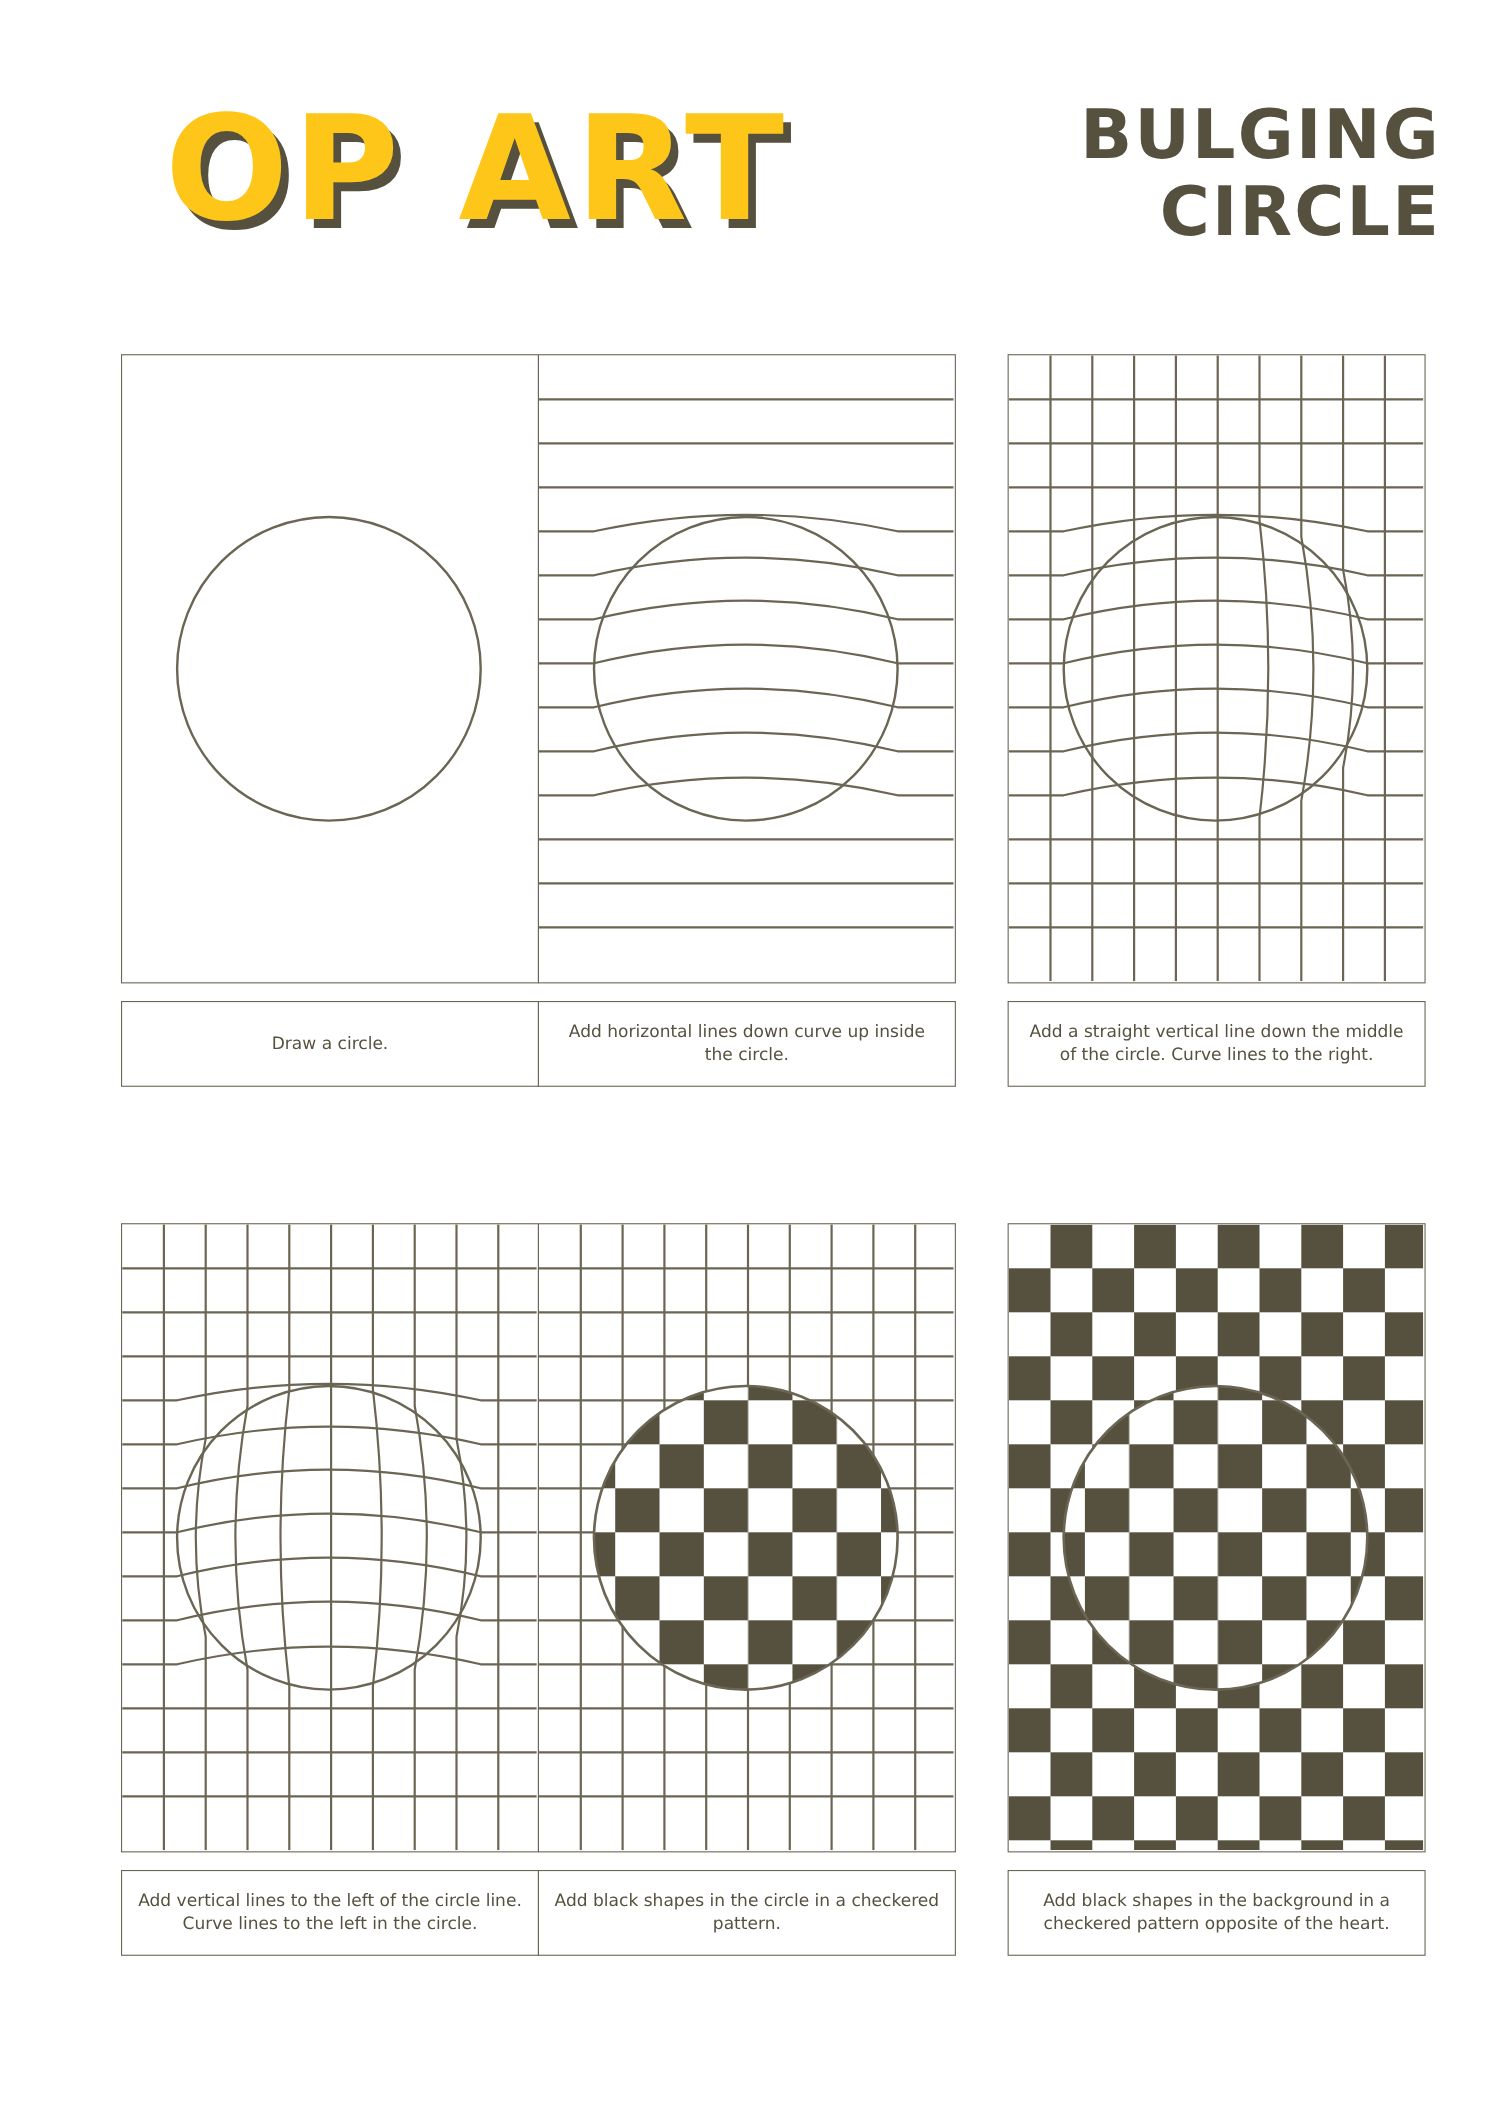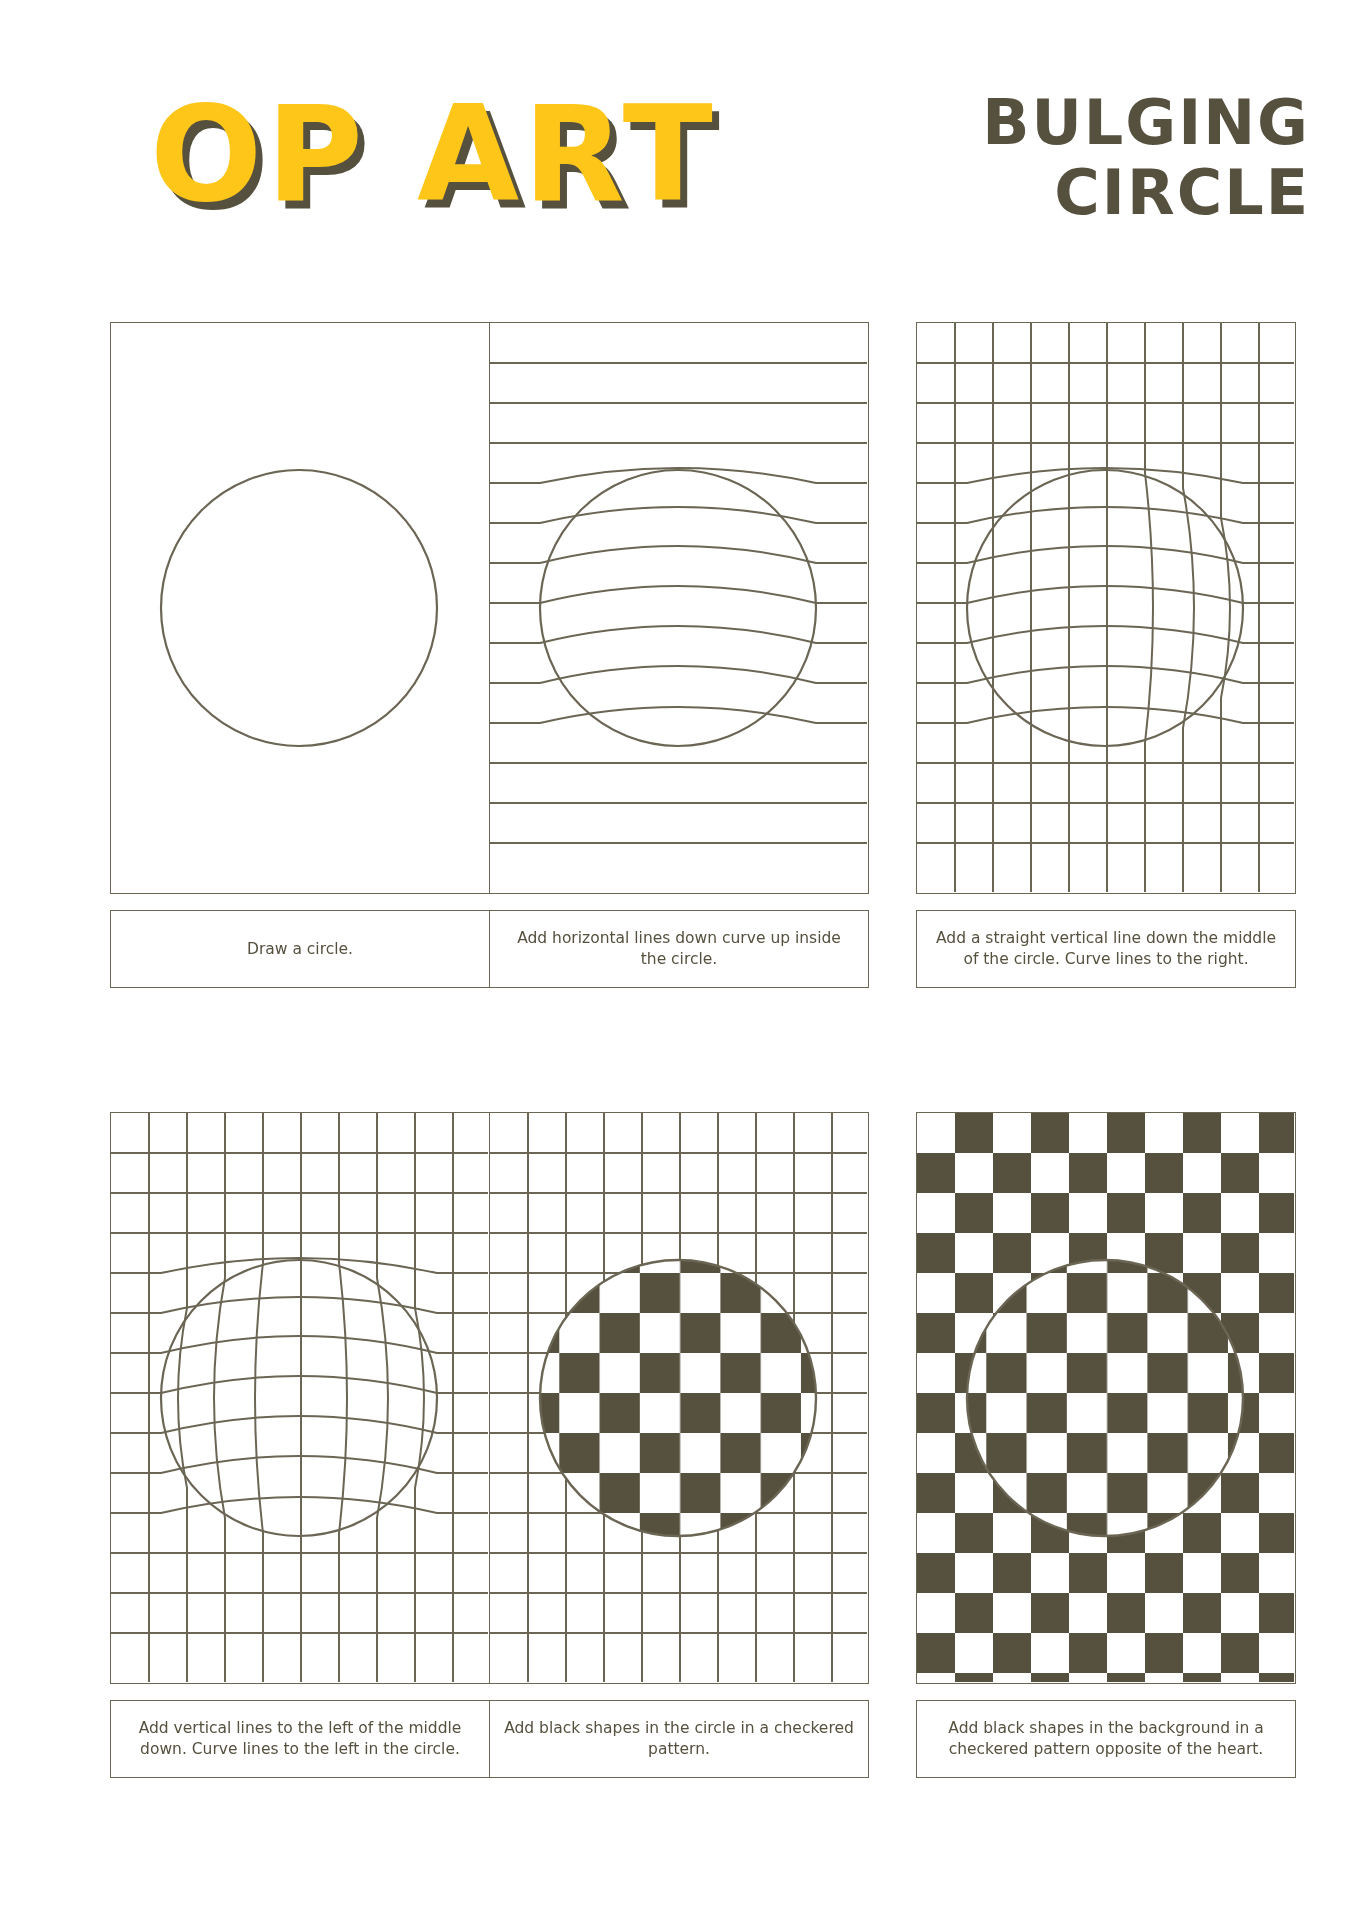--- a/index.html
+++ b/index.html
@@ -232,21 +232,21 @@
               <path d="M228,0 L228,150 Q244,285 228,420 L228,569"></path>
               <path d="M266,0 L266,165 Q288,285 266,405 L266,569"></path>
               <path d="M304,0 L304,195 Q322,285 304,375 L304,569"></path>
               <line x1="342" y1="0" x2="342" y2="569"></line>
 
               <circle cx="188" cy="285" r="138" stroke-width="2.2"></circle>
             </g>
           </svg>
         </div>
         <div class="caption">
-          <div class="caption-text">Add vertical lines to the left of the middle down. Curve lines to the left in the circle.</div>
+          <div class="caption-text">Add vertical lines to the left of the circle line. Curve lines to the left in the circle.</div>
         </div>
       </div>
 
       <div class="cell c2">
         <div class="frame">
           <svg width="377" height="569" viewBox="0 0 377 569" xmlns="http://www.w3.org/2000/svg">
             <defs>
               <clipPath id="ballClip5">
                 <circle cx="188" cy="285" r="138"></circle>
               </clipPath>

